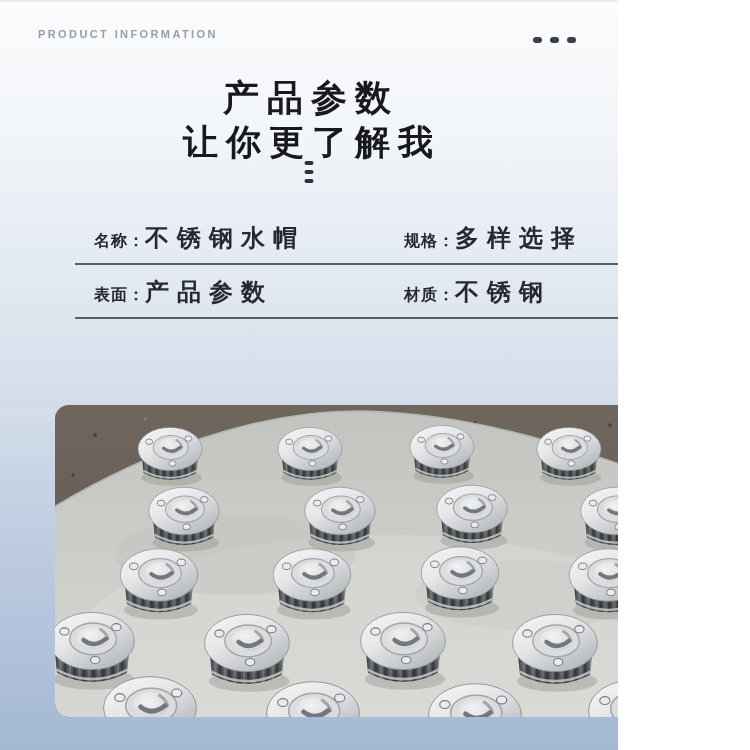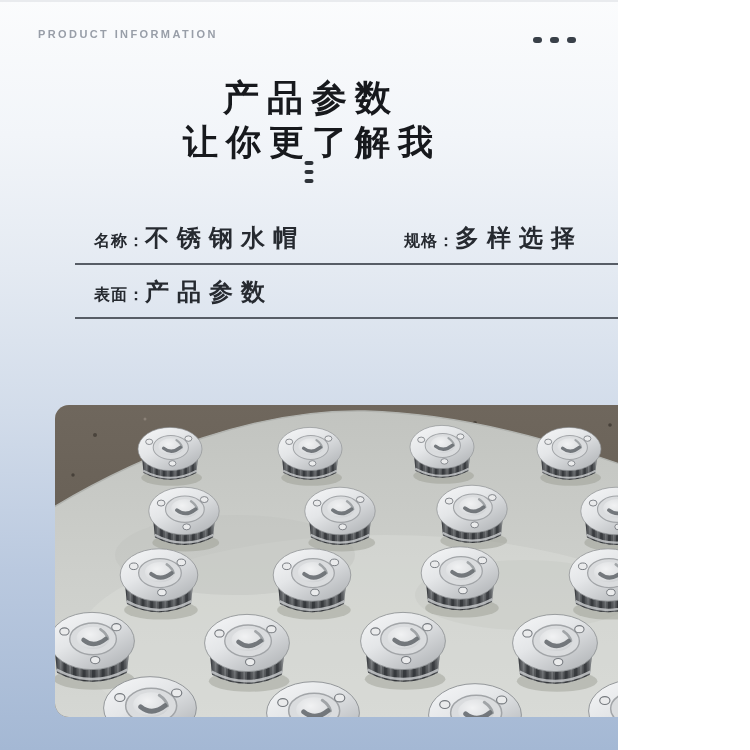--- a/index.html
+++ b/index.html
@@ -67,20 +67,23 @@
       <span class="pair">
         <span class="spec-label">名称：</span><span class="spec-value">不锈钢水帽</span>
       </span>
       <span class="pair pair2">
         <span class="spec-label">规格：</span><span class="spec-value">多样选择</span>
       </span>
     </div>
     <div class="spec-row">
       <span class="pair">
         <span class="spec-label">表面：</span><span class="spec-value">产品参数</span>
+      </span>
+      <span class="pair pair2">
+        <span class="spec-label">材质：</span><span class="spec-value">不锈钢</span>
       </span>
     </div>
   </div>
 
   <div class="photo">
     <svg viewBox="0 0 638 312" preserveAspectRatio="none">
       <defs>
         <linearGradient id="floorGrad" x1="0" y1="0" x2="0" y2="1">
           <stop offset="0" stop-color="#6f675d"></stop>
           <stop offset="1" stop-color="#5d554b"></stop>

